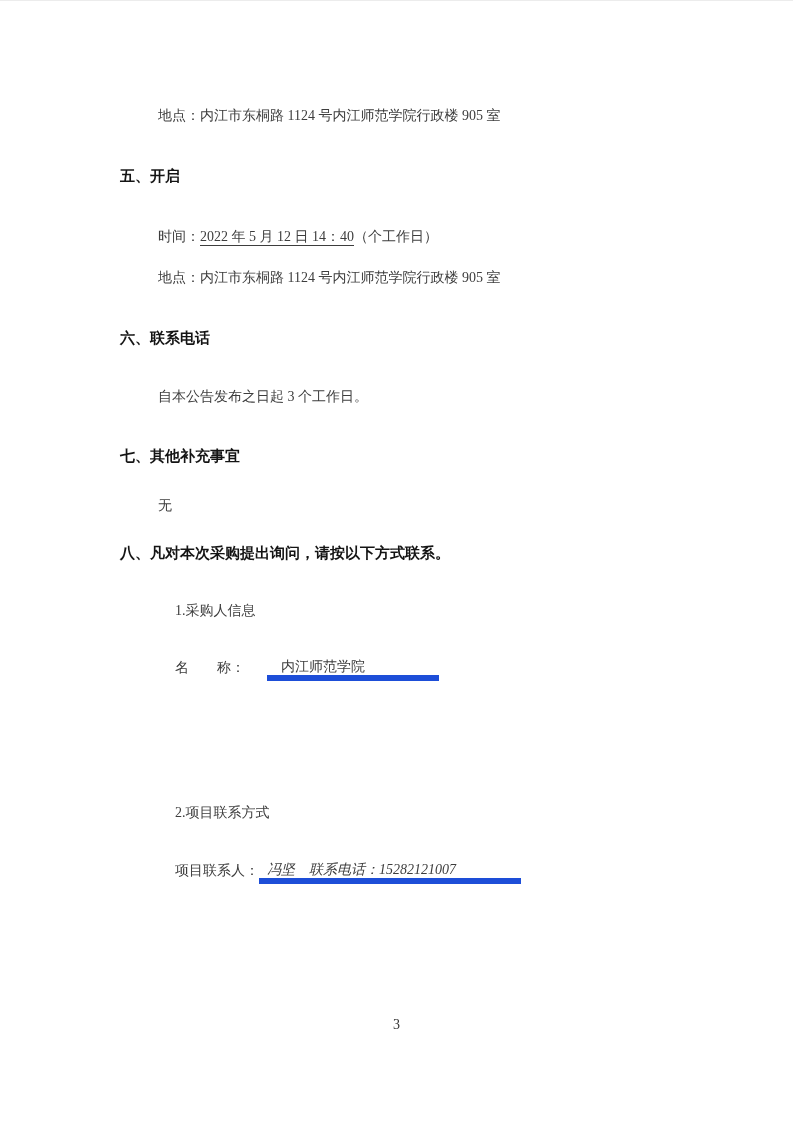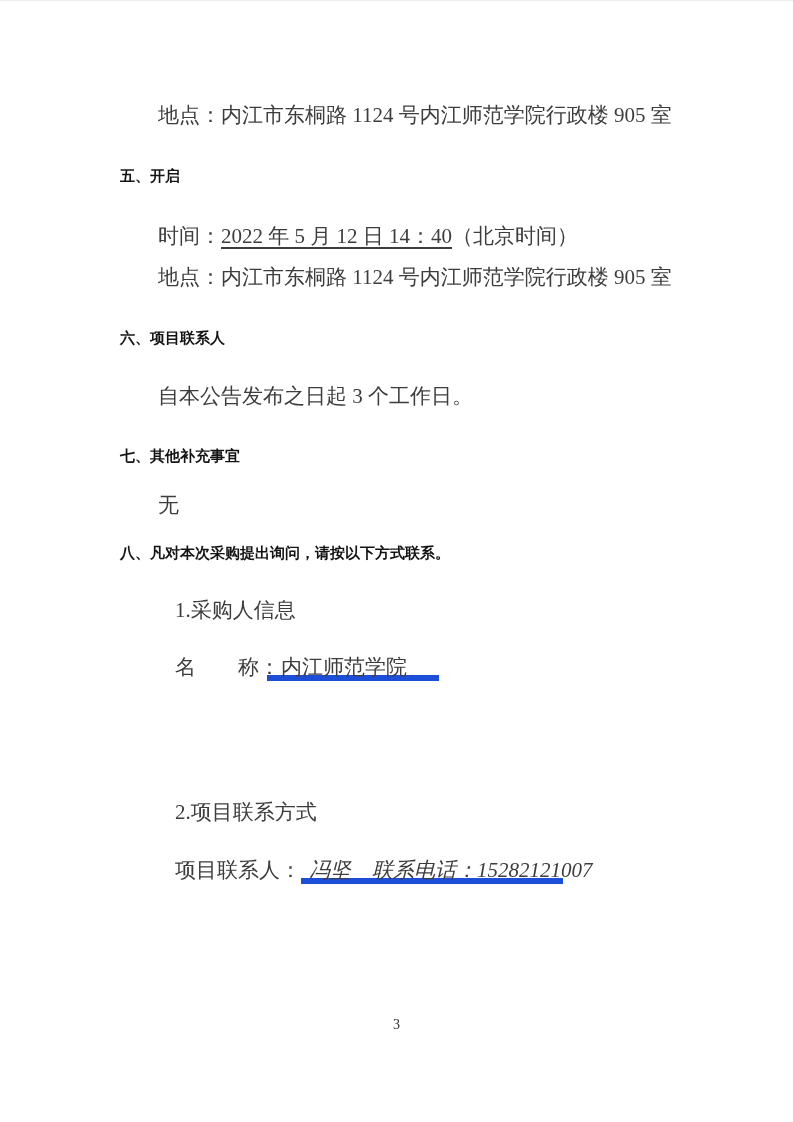--- a/index.html
+++ b/index.html
@@ -10,21 +10,21 @@
     height: 1122px;
     background: #ffffff;
     font-family: "Liberation Serif", "DejaVu Serif", serif;
     color: #3d3d3d;
     overflow: hidden;
     border-top: 1px solid #ececec;
   }
   .line {
     position: absolute;
     white-space: nowrap;
-    font-size: 21px;
+    font-size: 14px;
     line-height: 27px;
     color: #3d3d3d;
     font-family: Liberation Serif, serif;
   }
   .heading {
     position: absolute;
     white-space: nowrap;
     font-family: "Liberation Sans", "DejaVu Sans", sans-serif;
     font-weight: 700;
     font-size: 15px;
@@ -60,26 +60,26 @@
 </head>
 <body>
 
 <div class="page">
 
   <div class="line" style="left:158px; top:101px;">地点：内江市东桐路 1124 号内江师范学院行政楼 905 室</div>
 
   <div class="heading" style="left:120px; top:161px;">五、开启</div>
 
   <div class="line" style="left:158px; top:222px;">
-    <span>时间：</span><span class="u-date">2022 年 5 月 12 日 14：40</span><span>（北京时间）</span>
+    <span>时间：</span><span class="u-date">2022 年 5 月 12 日 14：40</span><span>（个工作日）</span>
   </div>
 
   <div class="line" style="left:158px; top:263px;">地点：内江市东桐路 1124 号内江师范学院行政楼 905 室</div>
 
-  <div class="heading" style="left:120px; top:323px;">六、项目联系人</div>
+  <div class="heading" style="left:120px; top:323px;">六、联系电话</div>
 
   <div class="line" style="left:158px; top:382px;">自本公告发布之日起 3 个工作日。</div>
 
   <div class="heading" style="left:120px; top:441px;">七、其他补充事宜</div>
 
   <div class="line" style="left:158px; top:491px;">无</div>
 
   <div class="heading" style="left:120px; top:538px;">八、凡对本次采购提出询问，请按以下方式联系。</div>
 
   <div class="line" style="left:175px; top:596px;">1.采购人信息</div>

